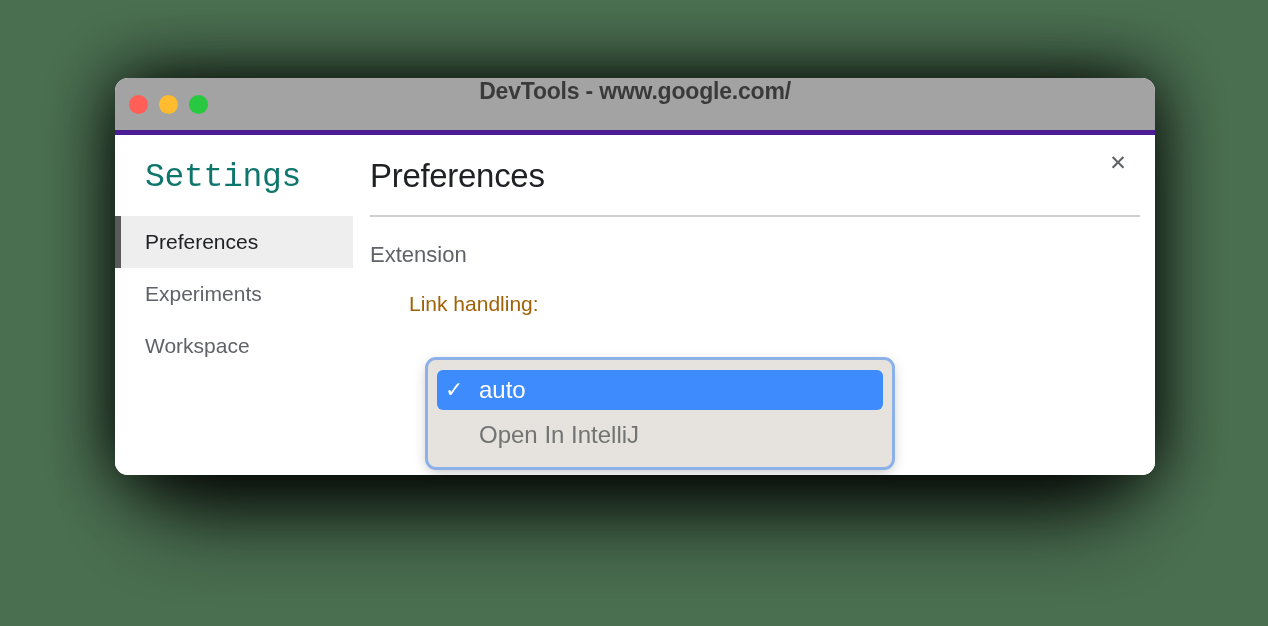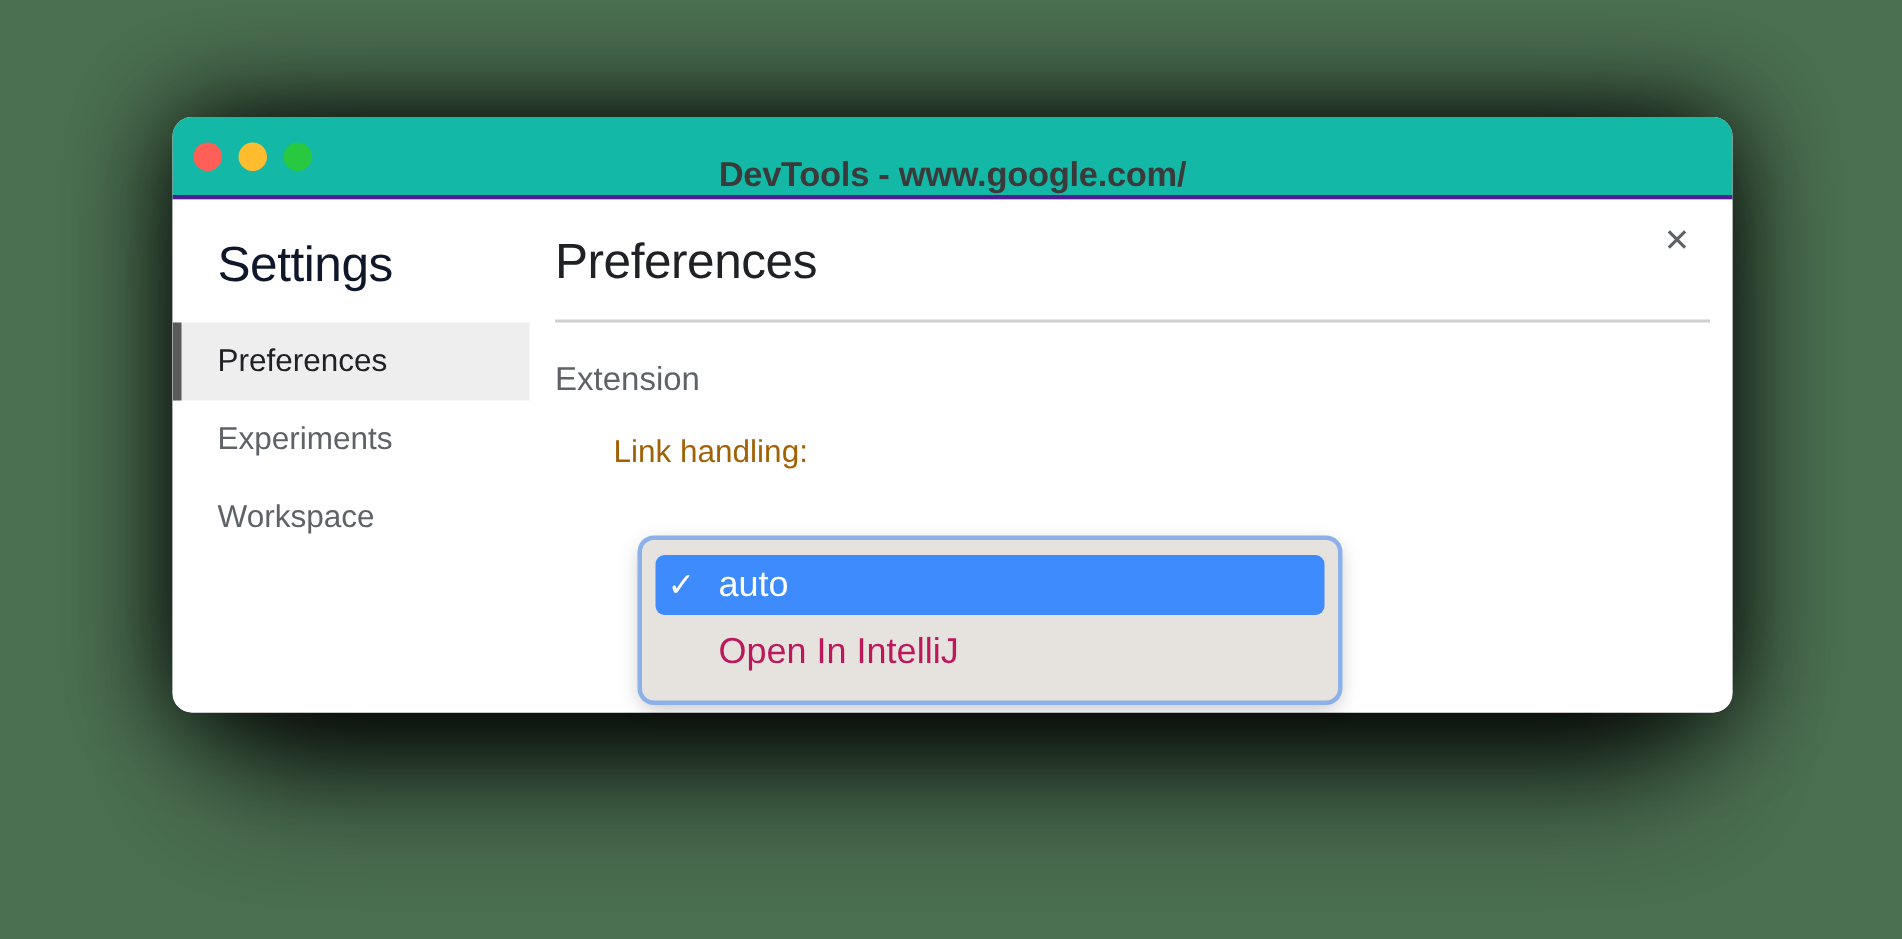--- a/index.html
+++ b/index.html
@@ -51,24 +51,24 @@
     width: 1040px;
     height: 397px;
     border-radius: 13px;
     background: #ffffff;
     overflow: hidden;
   }
 
   .titlebar {
     position: relative;
     height: 52px;
-    background: #14b8a6;
-    border-bottom: 3px solid #4c1d95;
-    display: flex;
-    align-items: flex-end;
+    background: #a3a3a3;
+    border-bottom: 5px solid #4c1d95;
+    display: flex;
+    align-items: flex-start;
   }
 
   .traffic-lights {
     position: absolute;
     left: 14px;
     top: 0;
     height: 52px;
     display: flex;
     align-items: center;
     gap: 11px;
@@ -117,24 +117,25 @@
 
   
   .sidebar {
     width: 238px;
     flex: 0 0 238px;
     padding-top: 24px;
     box-sizing: border-box;
   }
   .sidebar-title {
     font-size: 33px;
-    color: #0f172a;
+    color: #0f766e;
     padding-left: 30px;
     margin-bottom: 20px;
     letter-spacing: -0.3px;
+    font-family: Liberation Mono, monospace;
   }
   .nav-item {
     position: relative;
     height: 52px;
     display: flex;
     align-items: center;
     padding-left: 30px;
     box-sizing: border-box;
     font-size: 21px;
     color: #5f6368;
@@ -197,21 +198,21 @@
     box-shadow: 0 0 0 3px #8cb0e8, 0 4px 14px rgba(0,0,0,0.28);
     padding: 10px 9px 12px 9px;
     box-sizing: border-box;
   }
   .option {
     height: 40px;
     display: flex;
     align-items: center;
     border-radius: 6px;
     font-size: 24px;
-    color: #be185d;
+    color: #737373;
     padding-left: 8px;
     box-sizing: border-box;
     cursor: default;
   }
   .option + .option { margin-top: 5px; }
   .option.active {
     background: #3d8bfd;
     color: #ffffff;
   }
   .option .check {

